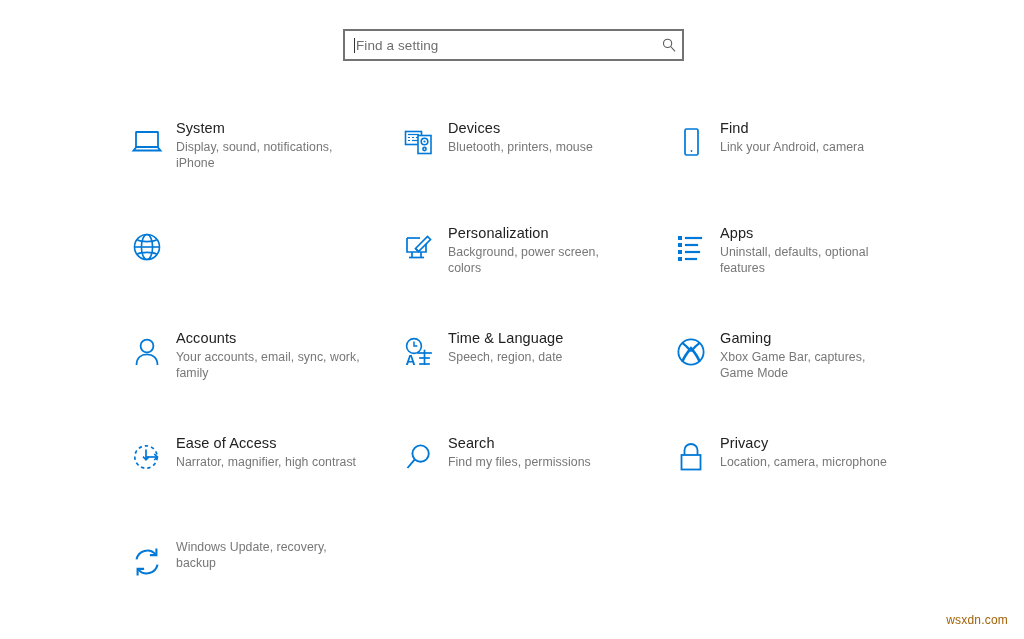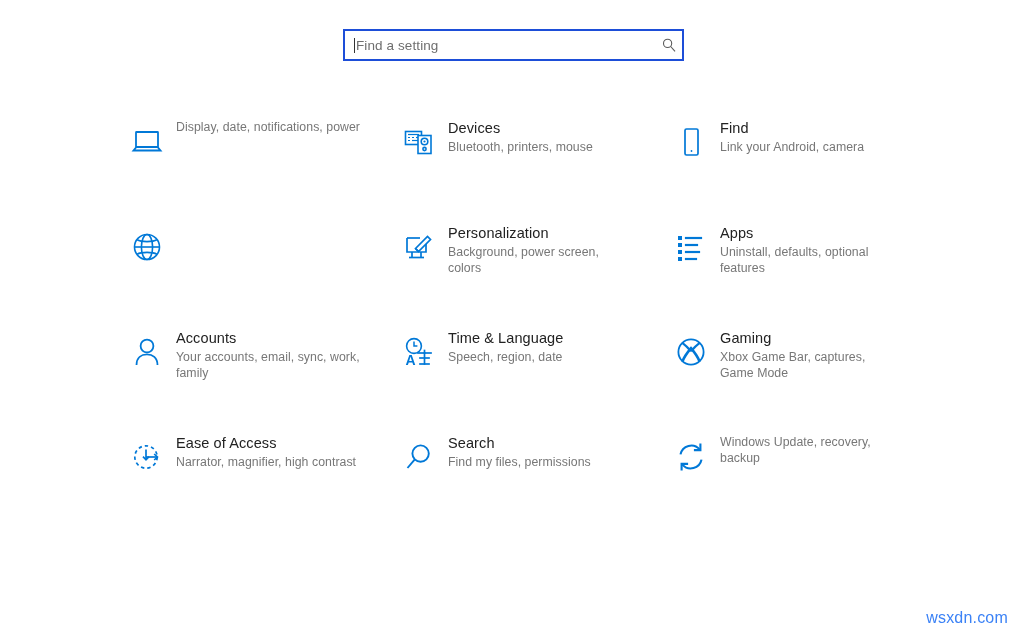--- a/index.html
+++ b/index.html
@@ -17,21 +17,21 @@
   }
 
   
   #search-wrap {
     position: absolute;
     left: 343px;
     top: 29px;
     width: 341px;
     height: 32px;
     box-sizing: border-box;
-    border: 2px solid #1d4ed8;
+    border: 2px solid #737373;
     background: #ffffff;
     display: flex;
     align-items: center;
   }
   #search-caret {
     width: 1px;
     height: 15px;
     background: #333;
     margin-left: 9px;
     flex: none;
@@ -97,22 +97,22 @@
     letter-spacing: 0.05px;
     max-width: 185px;
   }
   .col3 .tile-sub { max-width: 172px; }
 
   
   #watermark {
     position: absolute;
     right: 16px;
     bottom: 12px;
-    font-size: 16px;
-    color: #3b82f6;
+    font-size: 12px;
+    color: #a16207;
     letter-spacing: 0.2px;
   }
 </style>
 </head>
 <body>
 
 <div id="search-wrap">
   <div id="search-caret"></div>
   <div id="search-placeholder">Find a setting</div>
   <div id="search-icon">
@@ -126,21 +126,22 @@
 <div id="tiles">
 
   <div class="tile col1">
     <div class="tile-icon">
       <svg width="34" height="30" viewBox="0 0 34 30" fill="none" stroke="#0078d7" stroke-width="1.8">
         <rect x="6" y="5" width="22" height="15" rx="0.5"></rect>
         <path d="M3.5 23.5 L30.5 23.5 L27.5 20 L6.5 20 Z"></path>
       </svg>
     </div>
     <div class="tile-text">
-      <div class="tile-sub">Display, date, notifications, power</div>
+      <div class="tile-title">System</div>
+      <div class="tile-sub">Display, sound, notifications, iPhone</div>
     </div>
   </div>
 
   <div class="tile col2">
     <div class="tile-icon">
       <svg width="34" height="32" viewBox="0 0 34 32" fill="none" stroke="#0078d7" stroke-width="1.6">
         <rect x="3.5" y="5.5" width="16" height="13"></rect>
         <g stroke-width="1.2">
           <line x1="6" y1="8.5" x2="17" y2="8.5"></line>
           <line x1="6" y1="11.5" x2="8" y2="11.5"></line>
@@ -297,20 +298,32 @@
         <circle cx="18.6" cy="12.6" r="8.2"></circle>
         <line x1="12.6" y1="18.6" x2="5.5" y2="27"></line>
       </svg>
     </div>
     <div class="tile-text">
       <div class="tile-title">Search</div>
       <div class="tile-sub">Find my files, permissions</div>
     </div>
   </div>
 
+  <div class="tile col3">
+    <div class="tile-icon">
+      <svg width="34" height="32" viewBox="0 0 34 32" fill="none" stroke="#0078d7" stroke-width="1.8">
+        <path d="M10.5 14 L10.5 9.2 C10.5 5.6 13.4 3 17 3 C20.6 3 23.5 5.6 23.5 9.2 L23.5 14"></path>
+        <rect x="7.5" y="14" width="19" height="14.5"></rect>
+      </svg>
+    </div>
+    <div class="tile-text">
+      <div class="tile-title">Privacy</div>
+      <div class="tile-sub">Location, camera, microphone</div>
+    </div>
+  </div>
 
   <div class="tile col1">
     <div class="tile-icon">
       <svg width="34" height="32" viewBox="0 0 34 32" fill="none" stroke="#0078d7" stroke-width="2.1">
         <path d="M6.5 13.4 A11 11 0 0 1 25.6 8.4"></path>
         <path d="M27.5 18.6 A11 11 0 0 1 8.4 23.6"></path>
         <path d="M26.4 2.6 L26.4 9.1 L19.9 9.1" stroke-linecap="butt"></path>
         <path d="M7.6 29.4 L7.6 22.9 L14.1 22.9" stroke-linecap="butt"></path>
       </svg>
     </div>

